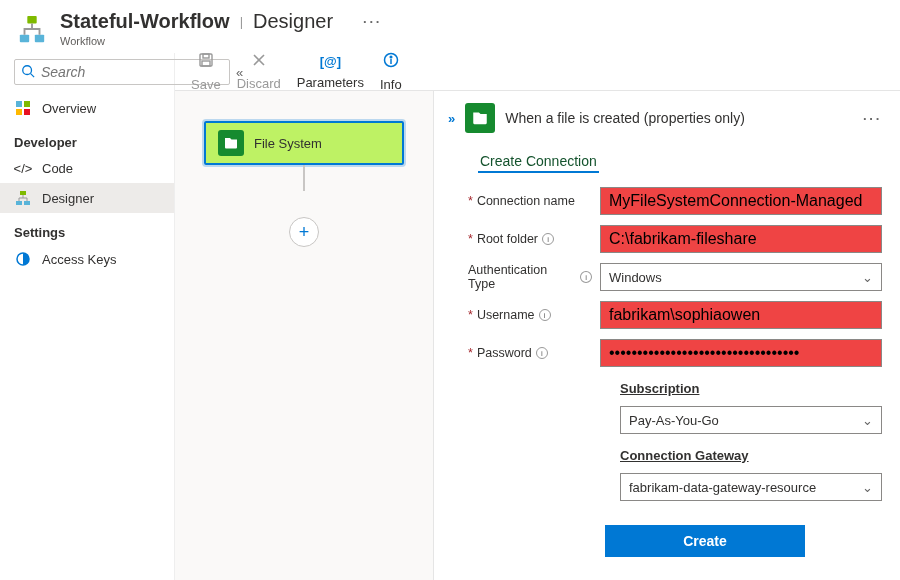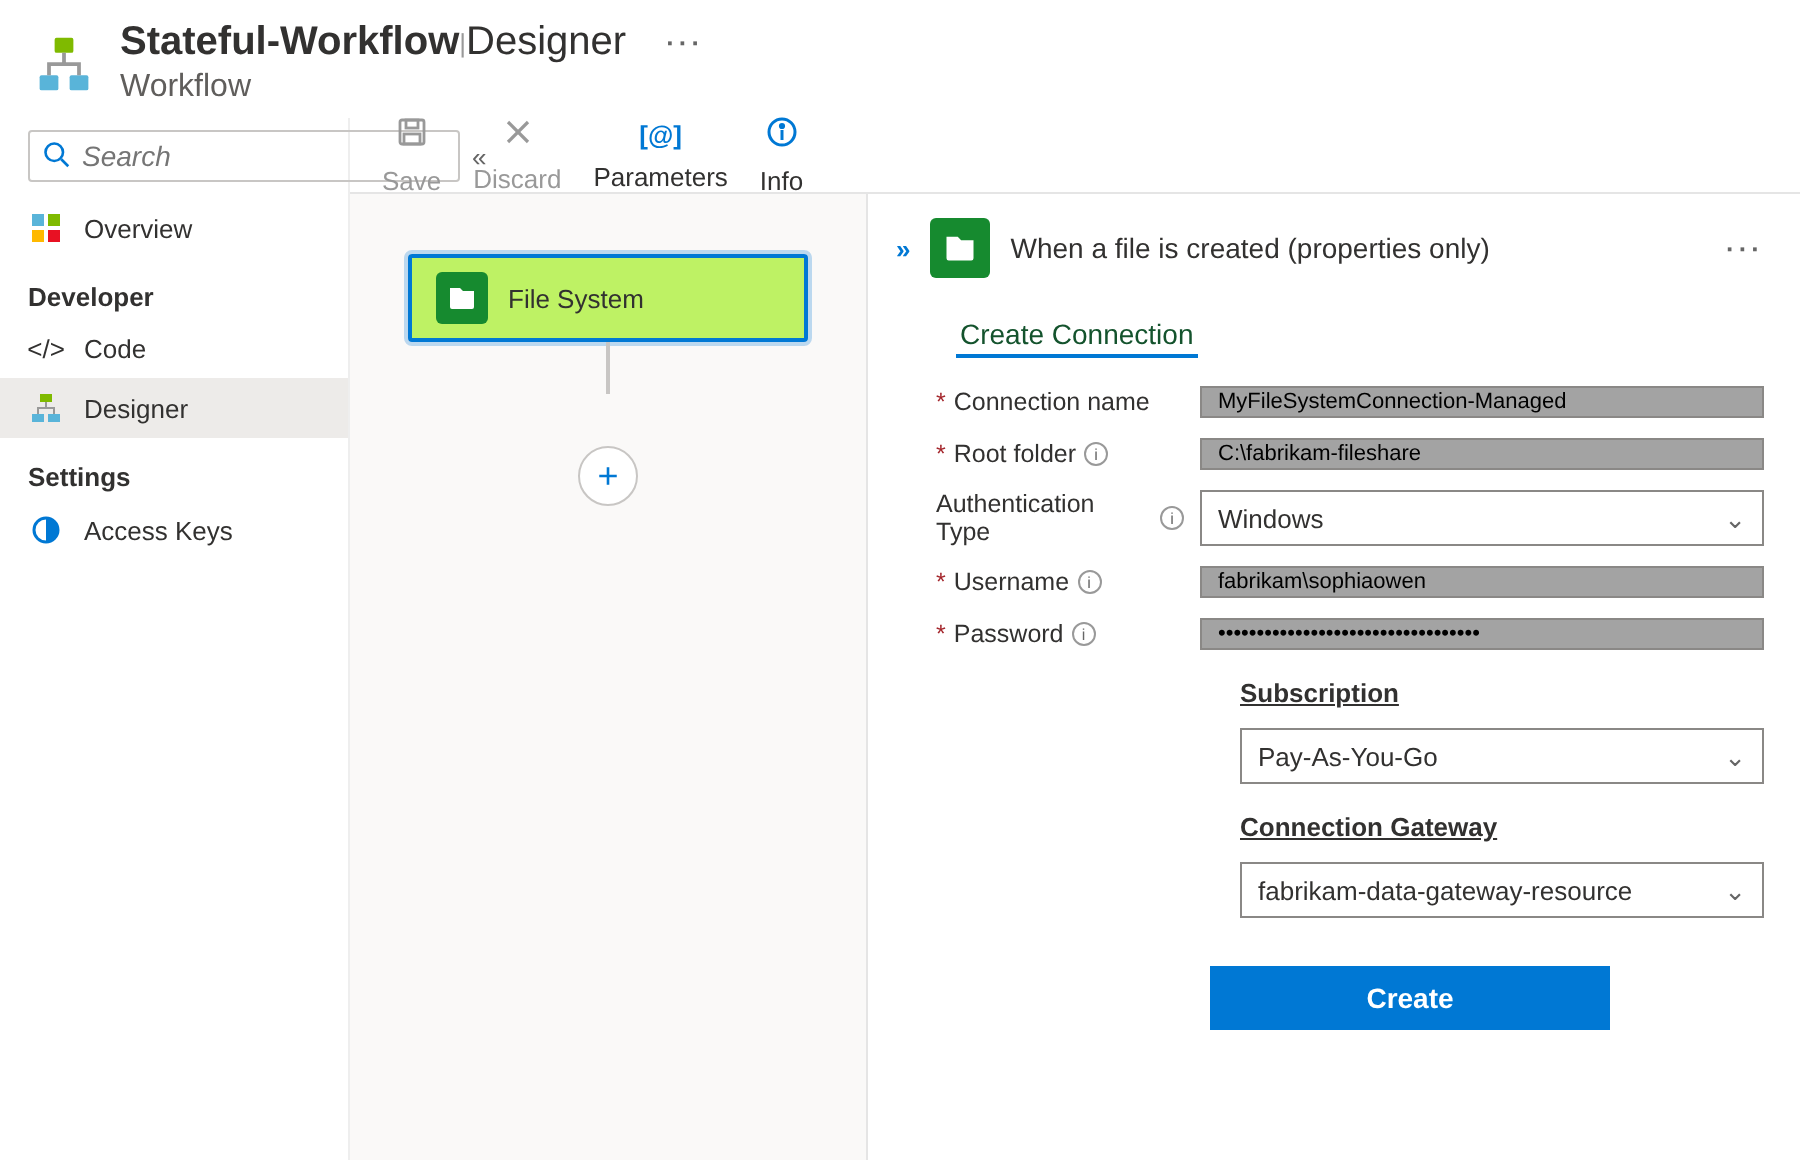--- a/index.html
+++ b/index.html
@@ -1,24 +1,24 @@
 <!DOCTYPE html>
 <html><head>
 <meta charset="utf-8">
 <style>
   * { box-sizing: border-box; margin: 0; padding: 0; }
   html, body { width: 900px; height: 580px; font-family: "Segoe UI", Arial, sans-serif; font-size: 13px; color: #323130; overflow: hidden; }
   .app { display: flex; flex-direction: column; height: 100%; }
   .header { display: flex; align-items: center; padding: 10px 16px 6px 16px; gap: 12px; }
   .logic-icon { width: 32px; height: 32px; display:flex; align-items:center; justify-content:center; }
   .title-block { display:flex; flex-direction:column; }
-  .title-row { display:flex; align-items:center; }
+  .title-row { display:flex; align-items:center; gap:10px; }
   .title-row h1 { font-size: 20px; font-weight: 600; }
   .title-sep { color:#999; }
-  .title-sub { color:#605e5c; font-size:16px; margin-top:2px; }
+  .title-sub { color:#605e5c; font-size:11px; margin-top:2px; }
   .dots { color:#666; letter-spacing:2px; font-weight:bold; margin-left:auto; cursor:pointer; }
   .body { display:flex; flex:1; min-height:0; }
   .sidebar { width: 175px; border-right:1px solid #eee; display:flex; flex-direction:column; padding:6px 0; }
   .search-row { display:flex; align-items:center; gap:6px; padding:0 10px 8px 14px; }
   .search-box { flex:1; display:flex; align-items:center; border:1px solid #c8c6c4; border-radius:2px; padding:2px 6px; gap:6px; height:26px; color:#666; }
   .search-box input { border:none; outline:none; flex:1; font-size:14px; font-style:italic; color:#666; background:transparent; }
   .collapse-btn { width:24px; height:24px; display:flex; align-items:center; justify-content:center; color:#666; cursor:pointer; }
   .nav-item { display:flex; align-items:center; gap:10px; padding:7px 14px; cursor:pointer; }
   .nav-item.active { background:#edebe9; }
   .nav-item .nicon { width:18px; display:flex; justify-content:center; }
@@ -42,21 +42,21 @@
   .panel-head .fs-icon { width:30px; height:30px; }
   .panel-title { font-size:14px; }
   .panel-head .dots { margin-left:auto; }
   .tab-header { margin-top:14px; padding-left:30px; }
   .tab { display:inline-block; padding:6px 2px 2px; font-size:14px; border-bottom:2px solid #0078d4; color:#14532d; }
   .form { margin-top:14px; display:flex; flex-direction:column; gap:10px; padding-left:20px; }
   .frow { display:flex; align-items:center; gap:8px; }
   .flabel { width:124px; display:flex; align-items:center; gap:4px; font-size:12.5px; color:#323130; }
   .req { color:#a4262c; }
   .info-ic { width:12px; height:12px; border:1px solid #999; border-radius:50%; display:inline-flex; align-items:center; justify-content:center; font-size:8px; color:#666; }
-  .finput { flex:1; height:16px; border:1px solid #8a8886; padding:0 8px; font-size:11px; background:#a3a3a3; }
+  .finput { flex:1; height:28px; border:1px solid #8a8886; padding:0 8px; font-size:16px; background:#ef4444; }
   .fselect { flex:1; height:28px; border:1px solid #8a8886; padding:0 24px 0 8px; font-size:13px; background:#fff; position:relative; display:flex; align-items:center; }
   .fselect .chev { position:absolute; right:8px; color:#666; }
   .sub-label { font-size:13px; font-weight:600; margin-top:4px; padding-left:152px;text-decoration:underline; }
   .create-btn { margin-top:14px; align-self:center; width:200px; height:32px; background:#0078d4; color:#fff; border:none; font-size:14px; font-weight:600; cursor:pointer; margin-left:60px; }
   .flabel-sub { font-size:12.5px; color:#323130; margin-top:-6px; padding-left:10px; }
 </style>
 </head>
 <body>
 
 <div class="app">

